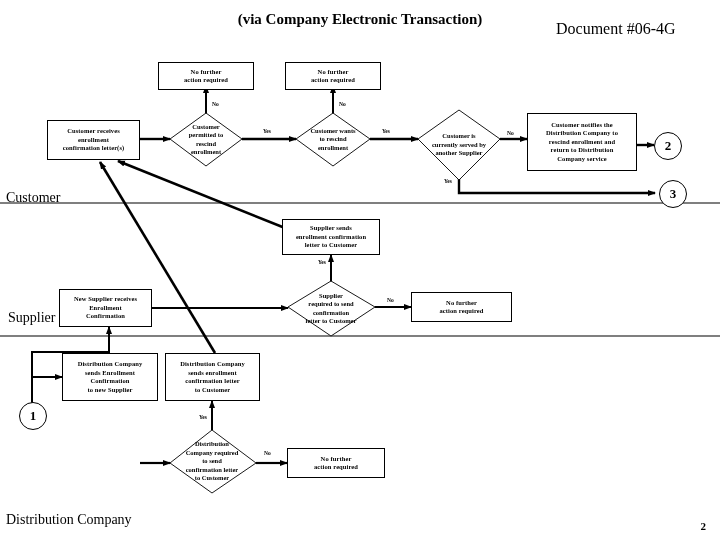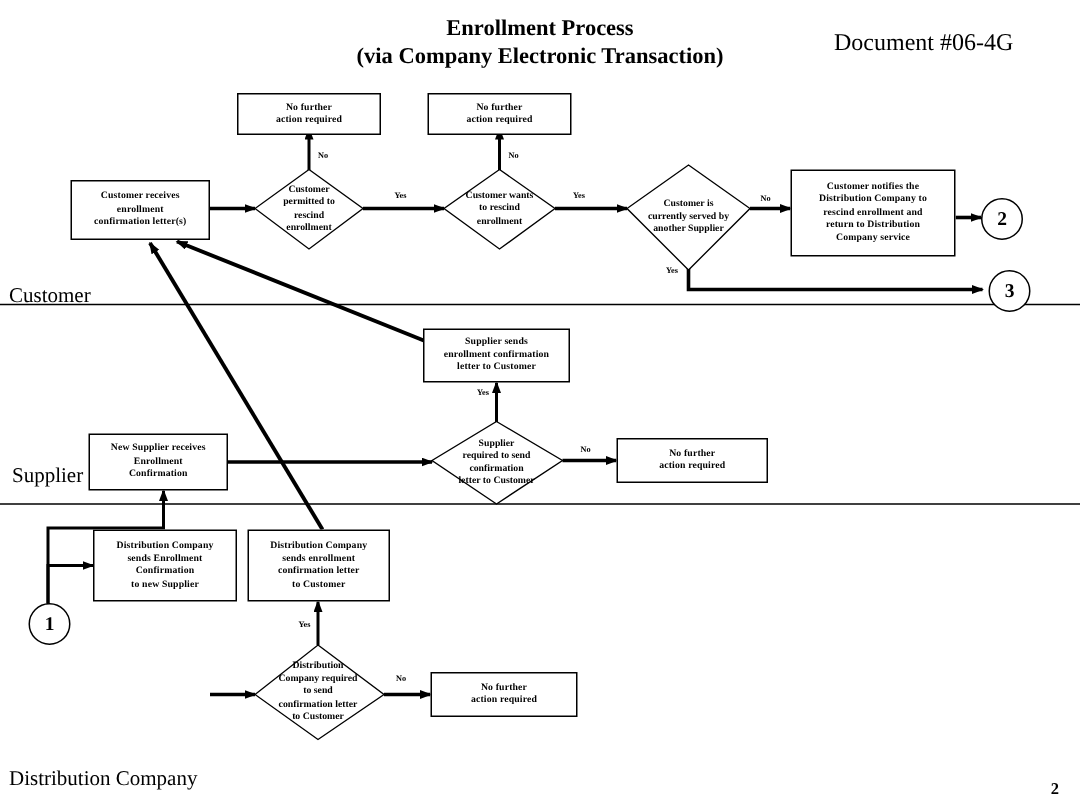--- a/index.html
+++ b/index.html
@@ -160,21 +160,20 @@
     <line x1="140" y1="463" x2="170" y2="463" stroke="#000" stroke-width="2.2" marker-end="url(#arrowThick)"></line>
 
     <polygon points="206,113 242,139 206,166 170,139" fill="#fff" stroke="#000" stroke-width="0.9"></polygon>
     <polygon points="333,113 370,139 333,166 296,139" fill="#fff" stroke="#000" stroke-width="0.9"></polygon>
     <polygon points="459,110 500,139 459,180 418,139" fill="#fff" stroke="#000" stroke-width="0.9"></polygon>
     <polygon points="331,281 375,307 331,336 288,307" fill="#fff" stroke="#000" stroke-width="0.9"></polygon>
     <polygon points="212,430 256,463 212,493 170,463" fill="#fff" stroke="#000" stroke-width="0.9"></polygon>
   </svg>
 
   <div class="title">
-    <div>Enrollment Process</div>
     <div>(via Company Electronic Transaction)</div>
   </div>
   <div class="docnum">Document #06-4G</div>
 
   <div class="lane-label" style="left:6px; top:190px;">Customer</div>
   <div class="lane-label" style="left:8px; top:310px;">Supplier</div>
   <div class="lane-label" style="left:6px; top:512px;">Distribution Company</div>
 
   <div class="node box" style="left:158px; top:62px; width:96px; height:28px;">
       <div>No further<br>action required</div>

